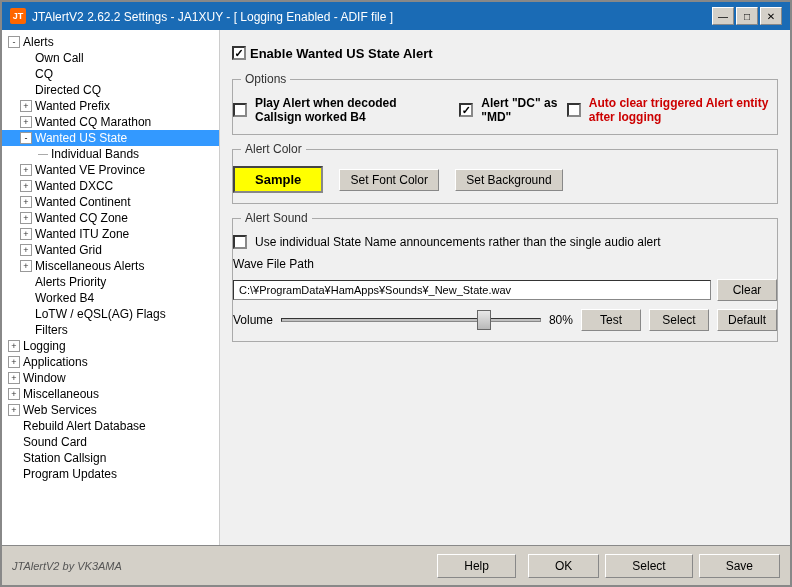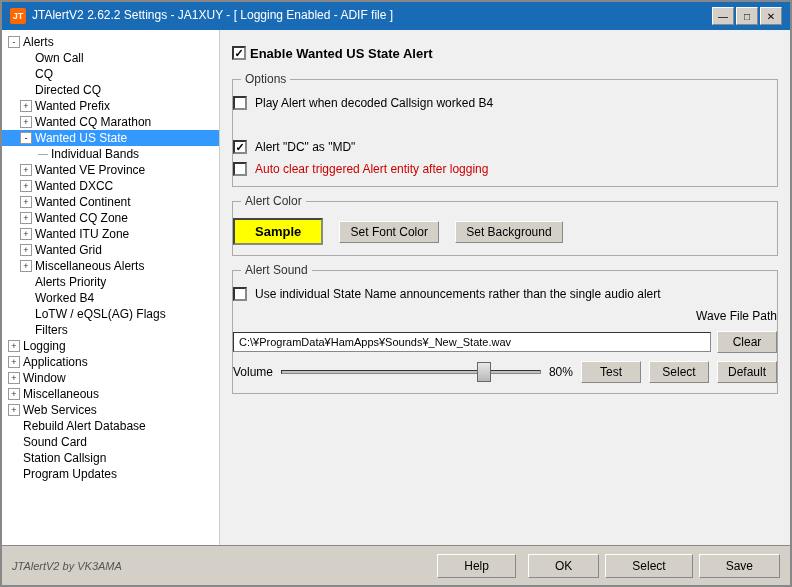--- a/index.html
+++ b/index.html
@@ -26,21 +26,21 @@
       display: flex;
       align-items: center;
       justify-content: space-between;
       padding: 4px 8px;
       height: 28px;
       flex-shrink: 0;
     }
 
     .title-bar-left {
       display: flex;
-      align-items: flex-start;
+      align-items: flex-end;
       gap: 6px;
     }
 
     .title-bar-icon {
       width: 16px;
       height: 16px;
       background: #ff6600;
       border-radius: 2px;
       display: flex;
       align-items: center;
@@ -185,23 +185,24 @@
       top: -8px;
       left: 8px;
       background: #f0f0f0;
       padding: 0 4px;
       font-size: 12px;
       color: #333;
     }
 
     .options-section {
       display: flex;
-      flex-direction: column;
+      flex-direction: row;
       gap: 8px;
       padding-top: 6px;
+      font-weight: bold;
     }
 
     .option-row {
       display: flex;
       align-items: center;
       gap: 8px;
     }
 
     .option-label {
       font-size: 12px;
@@ -249,21 +250,21 @@
 
     
     .sound-section {
       display: flex;
       flex-direction: column;
       gap: 8px;
       padding-top: 6px;
     }
 
     .wave-label {
-      text-align: right;
+      text-align: left;
       font-size: 12px;
     }
 
     .wave-row {
       display: flex;
       align-items: center;
       gap: 6px;
     }
 
     .wave-input {

